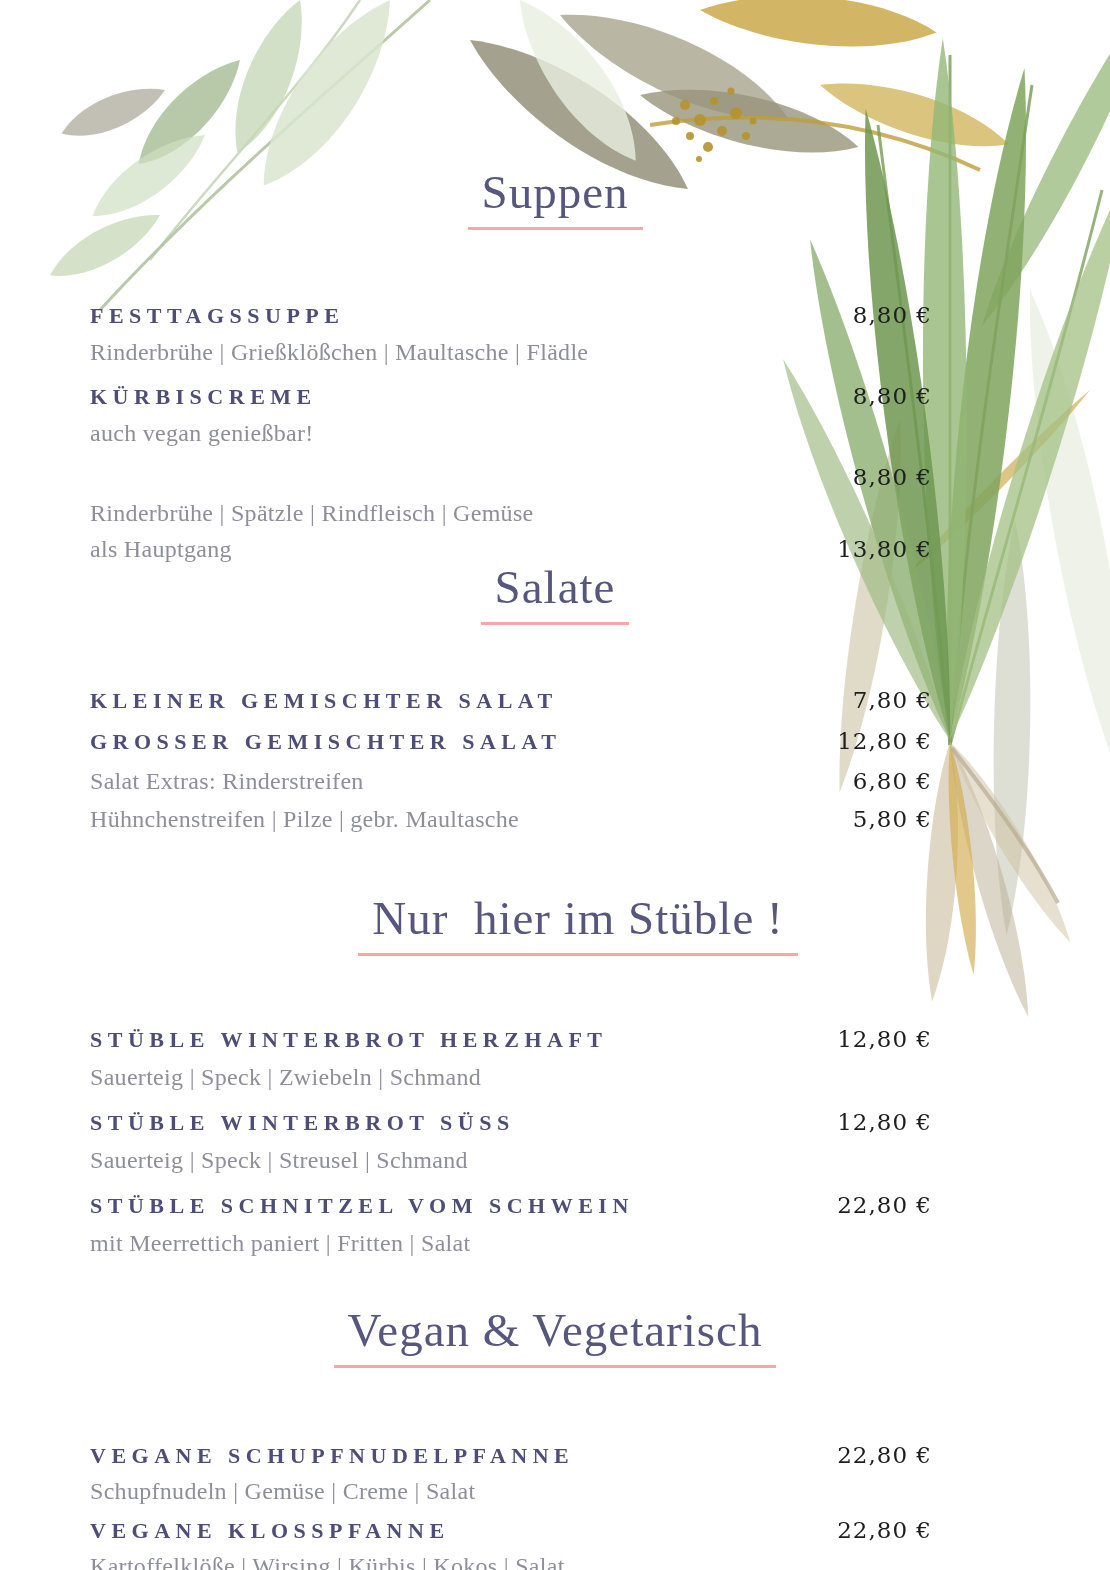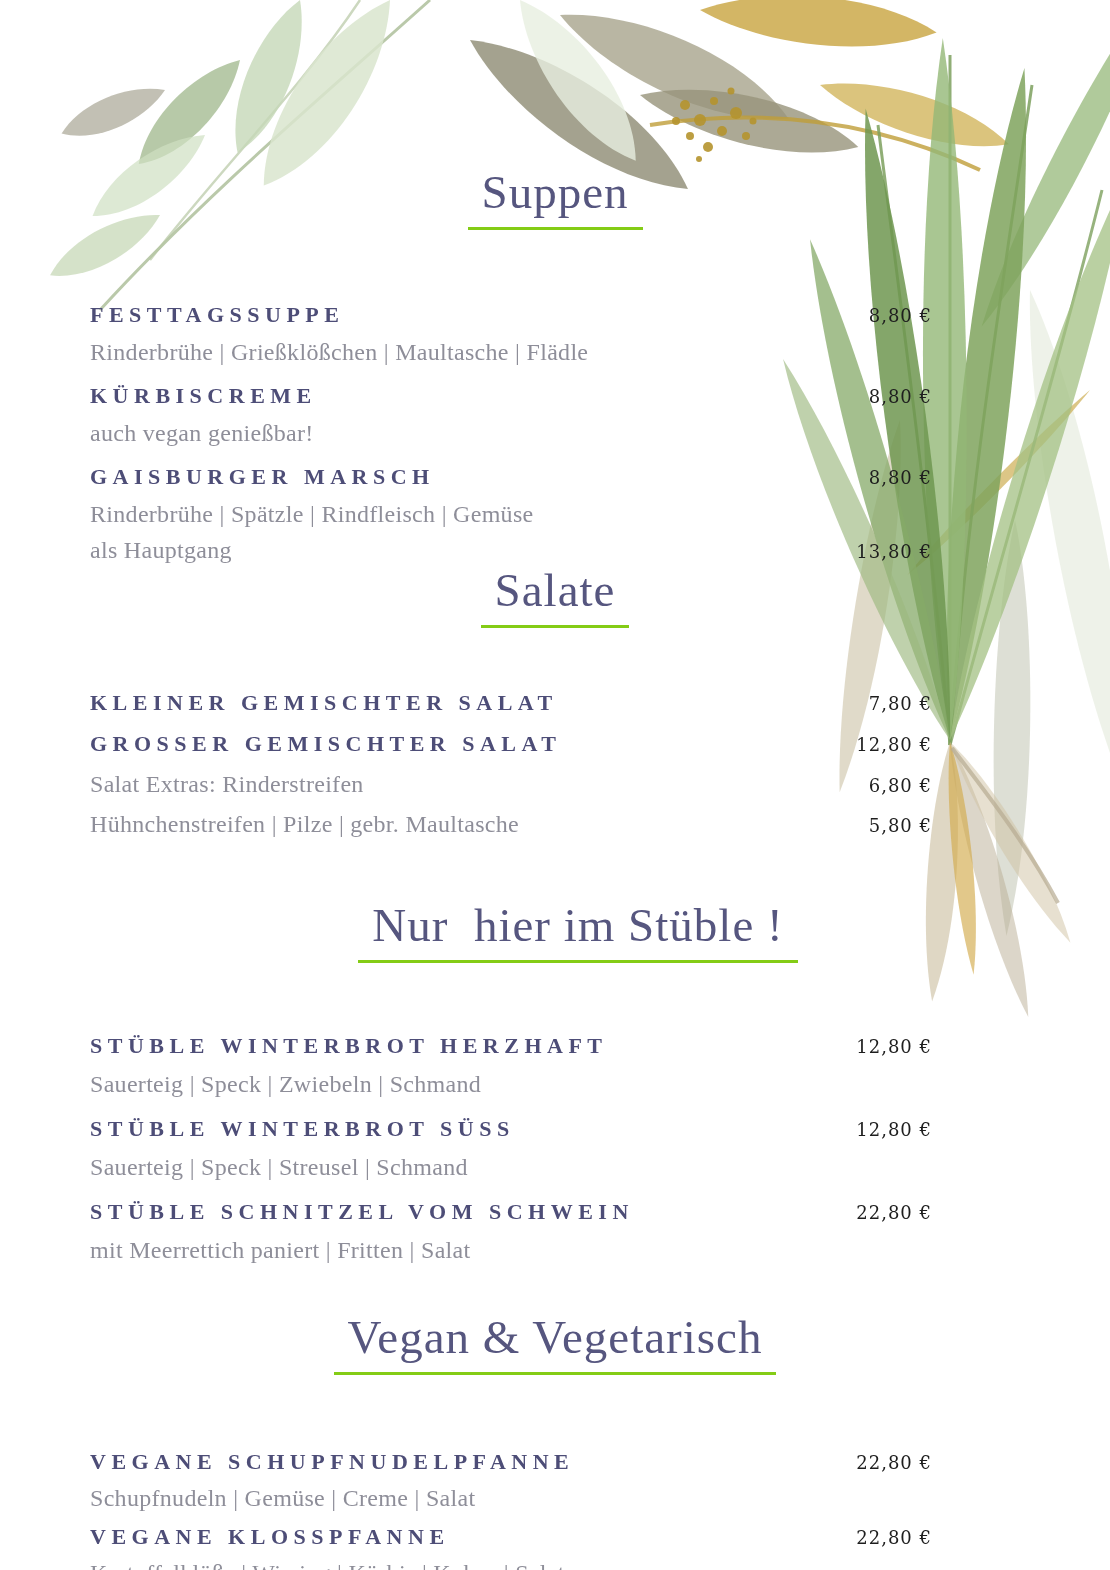--- a/index.html
+++ b/index.html
@@ -8,31 +8,31 @@
     background:#ffffff;overflow:hidden;
     font-family:"Liberation Serif", serif;
   }
   .deco{position:absolute;left:0;top:0;width:1110px;height:1570px;pointer-events:none;}
   .content{position:absolute;left:0;top:0;width:1110px;box-sizing:border-box;
     padding:126px 178px 0 90px;}
   .heading-wrap{margin-left:-90px;width:1110px;text-align:center;position:relative;}
   .heading{
     display:inline-block;font-size:47px;line-height:1.15;font-weight:400;
     color:#56567f;letter-spacing:1px;white-space:pre;
-    border-bottom:3px solid #84cc16;padding:0 14px 8px;
+    border-bottom:3px solid #fca5a5;padding:0 14px 8px;
   }
   .shift-right{transform:translateX(23px);}
   .rows{position:relative;}
   .row{display:flex;justify-content:space-between;align-items:baseline;}
   .item-name{
     font-size:22px;font-weight:700;letter-spacing:5.5px;color:#4d4d77;white-space:nowrap;
   }
   .item-desc{font-size:24px;color:#8e8e99;letter-spacing:.3px;white-space:nowrap;}
   .price{
-    font-family:"DejaVu Serif", serif;font-size:18px;color:#1e1e1e;
+    font-family:"DejaVu Serif", serif;font-size:23px;color:#1e1e1e;
     letter-spacing:1px;white-space:nowrap;margin-left:auto;
   }
   
   .sec-suppen .heading-wrap{margin-bottom:28px;}
   .sec-suppen .name-row{line-height:36px;margin-top:8px;}
   .sec-suppen .name-row:first-child{margin-top:16px;}
   .sec-suppen .desc-row{line-height:36px;}
 
   .sec-salate .heading-wrap{margin-top:-46px;margin-bottom:16px;}
   .sec-salate .name-row{line-height:40px;justify-content:flex-end;}
@@ -131,21 +131,20 @@
           <span class="item-desc">Rinderbrühe | Grießklößchen | Maultasche | Flädle</span>
         </div>
         <div class="row name-row">
           <span class="item-name">KÜRBISCREME</span>
           <span class="price">8,80 €</span>
         </div>
         <div class="row desc-row">
           <span class="item-desc">auch vegan genießbar!</span>
         </div>
         <div class="row name-row">
-          <span class="item-name">GAISBURGER MARSCH</span>
           <span class="price">8,80 €</span>
         </div>
         <div class="row desc-row">
           <span class="item-desc">Rinderbrühe | Spätzle | Rindfleisch | Gemüse</span>
         </div>
         <div class="row desc-row">
           <span class="item-desc">als Hauptgang</span>
           <span class="price">13,80 €</span>
         </div>
       </div>

